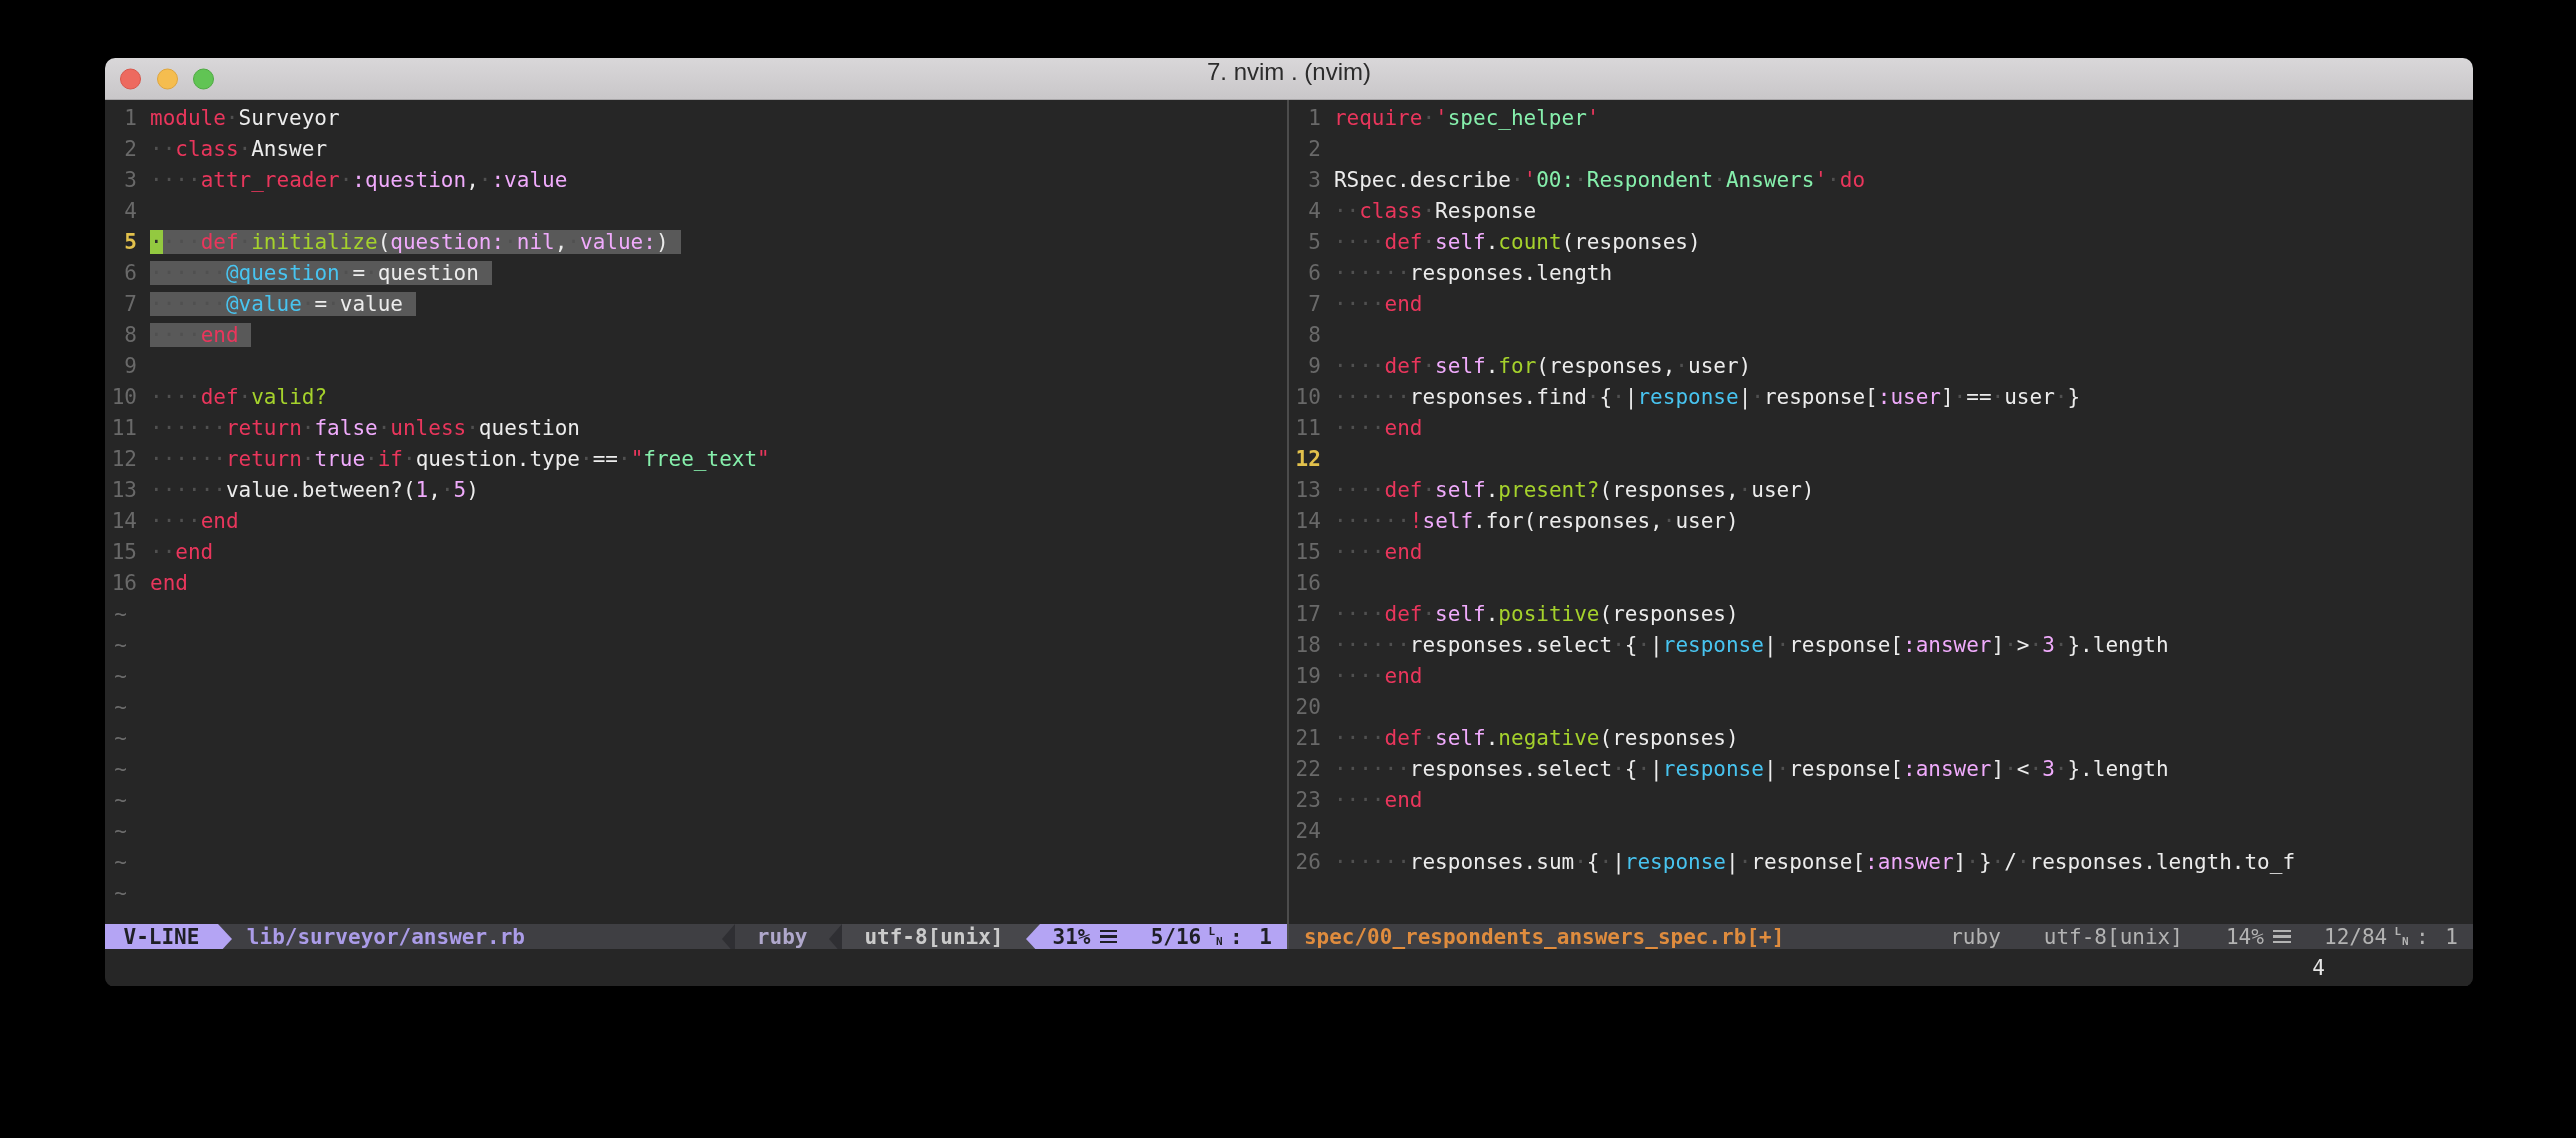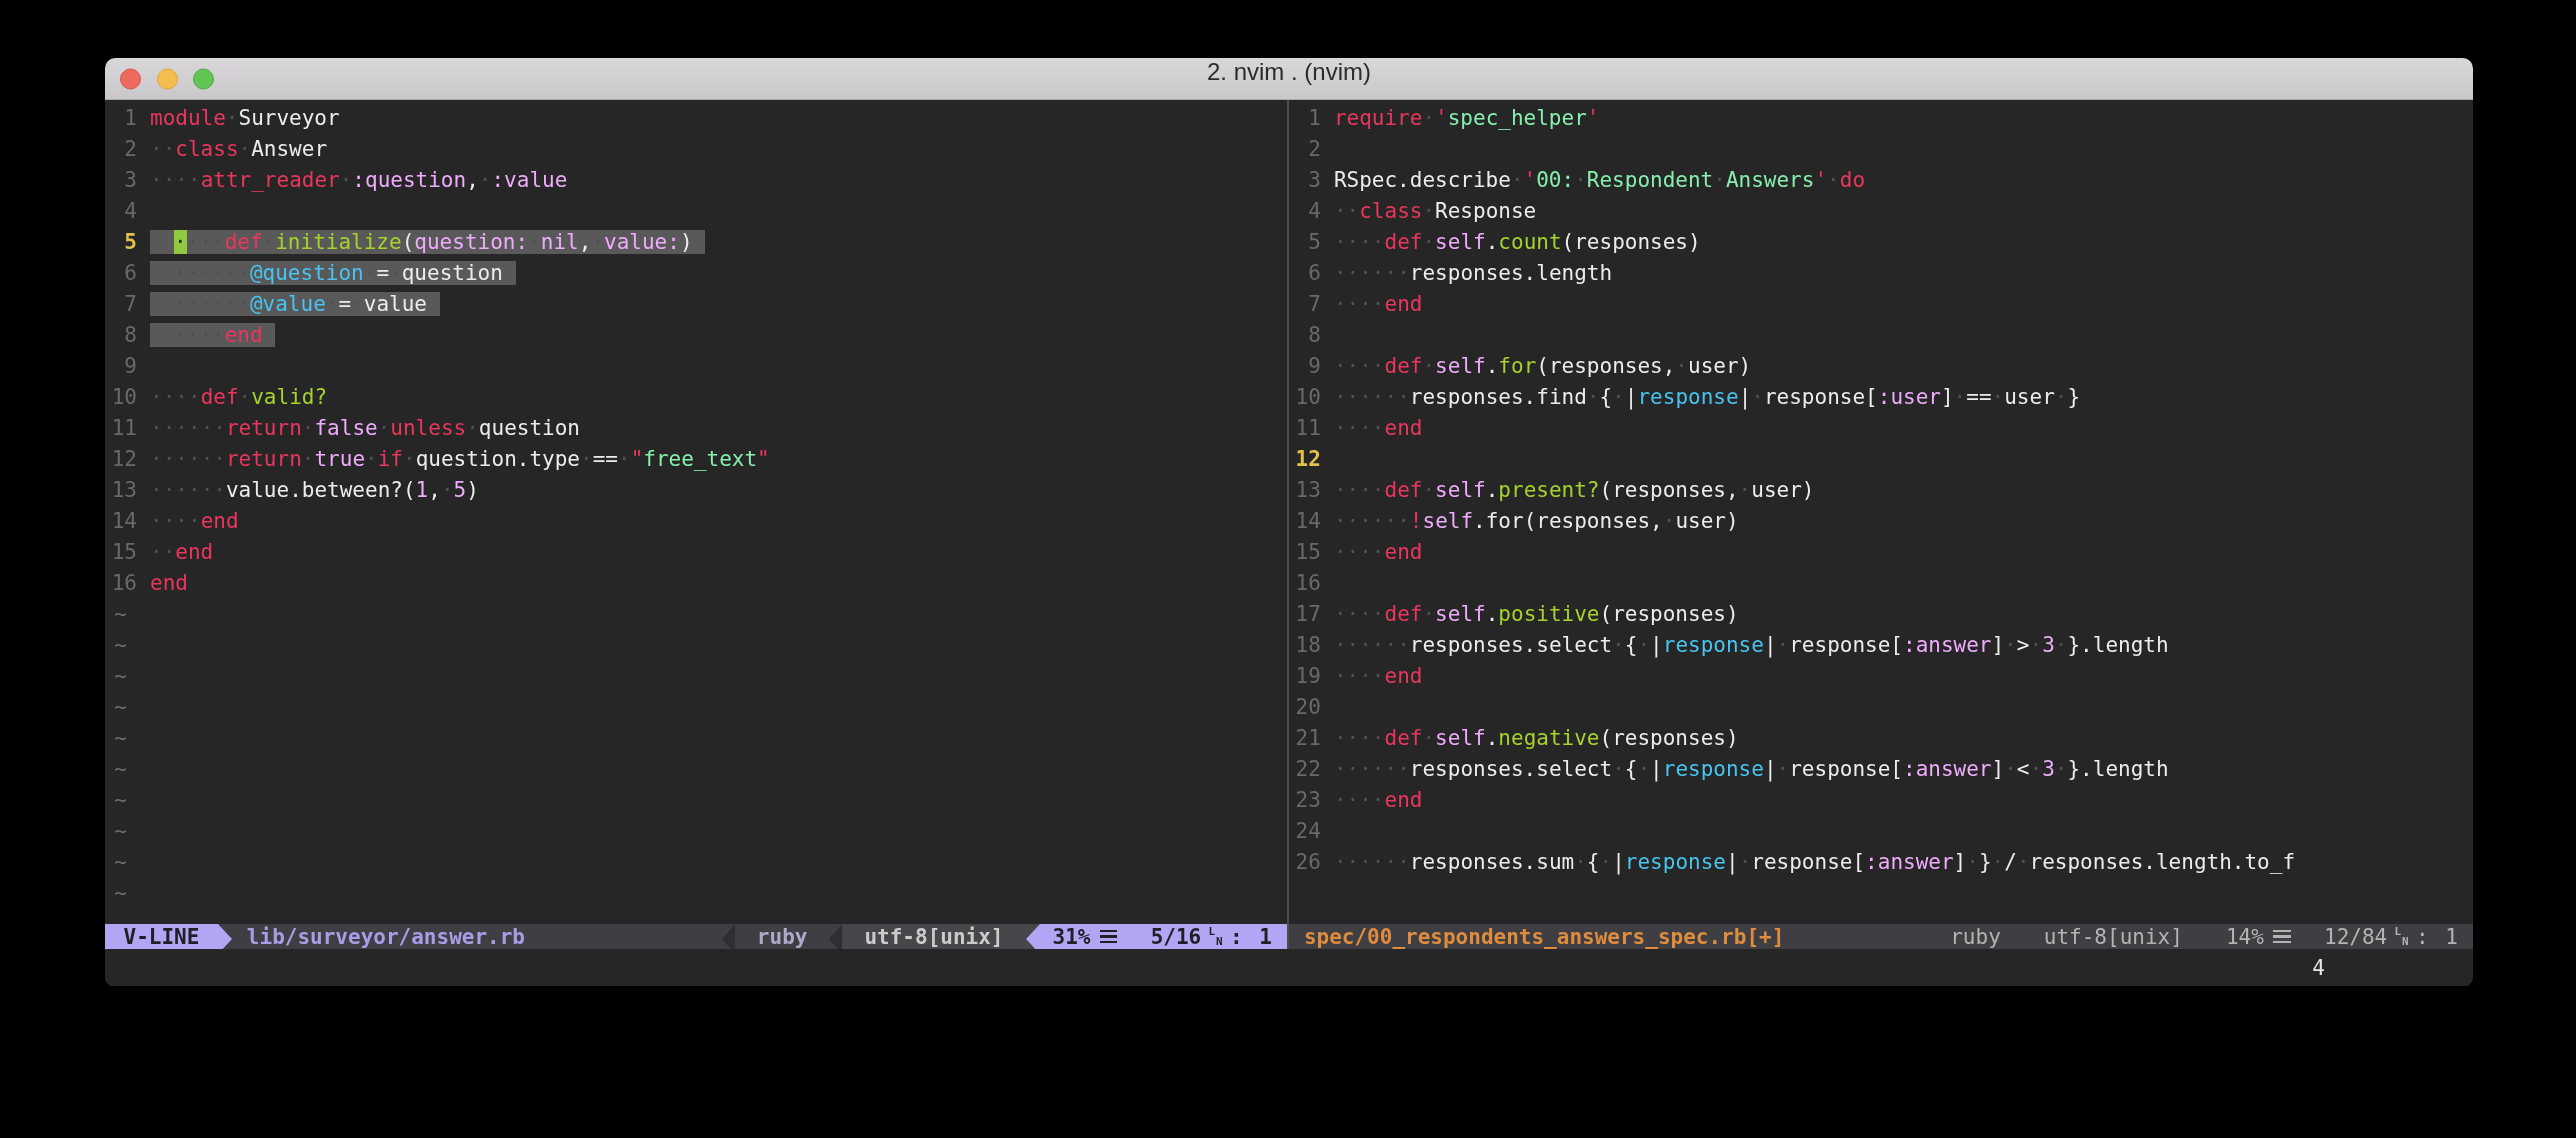--- a/index.html
+++ b/index.html
@@ -29,21 +29,21 @@
   .gutter.an{color:#e2c14c;font-weight:bold;}
   .code{white-space:pre;color:#ececec;}
   .k{color:#e9365c;}  
   .f{color:#ececec;}  
   .m{color:#a5d22c;}  
   .s{color:#f0abfc;}  
   .i{color:#48c4f0;}  
   .y{color:#86efac;}  
   .q{color:#e9365c;}  
   .ws{color:#505050;} 
-  .selwrap{background:#595959;padding-left:24px;}
+  .selwrap{background:#595959;}
   .cursorblk{background:#93c940;color:#2c2c2c;}
   .tilde{color:#6c6c6c;padding-left:9.3px;}
   
   .statusline{flex:none;height:25px;display:flex;align-items:stretch;font-size:21px;background:#3f3f43;}
   .seg{display:flex;align-items:center;font-weight:bold;}
   .sl-mode{background:#b4a4f4;color:#1f1f26;font-weight:bold;padding:0 18.5px;}
   .arr-r{width:0;height:0;border-top:15.7px solid transparent;border-bottom:15.7px solid transparent;border-left:14px solid #b4a4f4;}
   .sl-path{color:#ab9ce8;padding-left:15px;flex:1;min-width:0;}
   .sep-l{width:0;height:0;border-top:15.7px solid transparent;border-bottom:15.7px solid transparent;border-right:13px solid #2f2f33;}
   .sl-ft{color:#b0a8cc;padding:0 22px;}
@@ -69,21 +69,21 @@
 
 <div class="desktop">
   <div class="terminal-window">
 
     <div class="titlebar">
       <div class="tl-group">
         <span class="tl red"></span>
         <span class="tl yellow"></span>
         <span class="tl green"></span>
       </div>
-      <div class="title">2. nvim . (nvim)</div>
+      <div class="title">7. nvim . (nvim)</div>
     </div>
 
     <div class="term-body">
       <div class="panes">
 
         <section class="pane left">
           <div class="coderows" id="left-code">
               <div class="row">
                 <span class="gutter">1</span>
                 <span class="code"><span class="k">module</span><span class="ws">·</span><span class="f">Surveyor</span></span>

